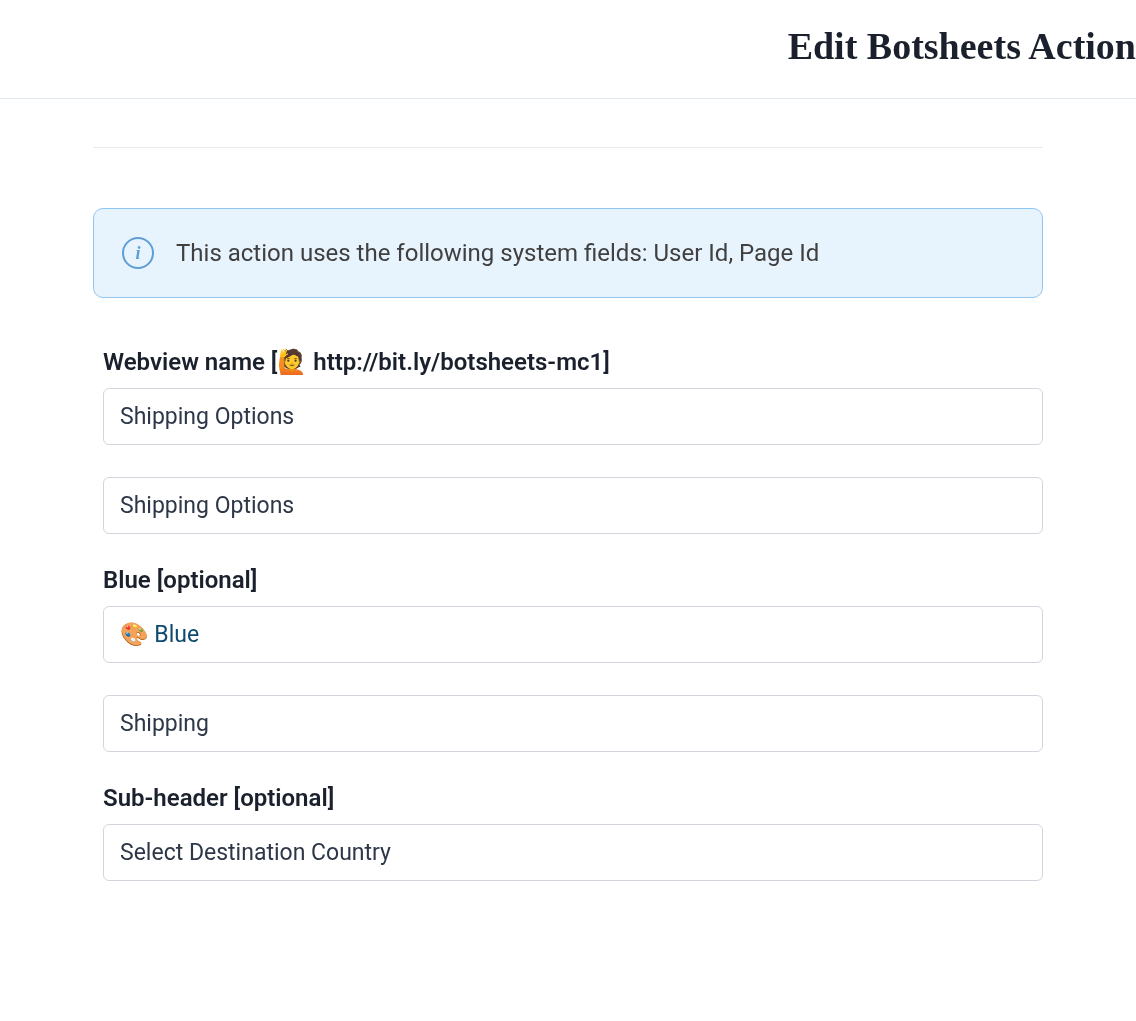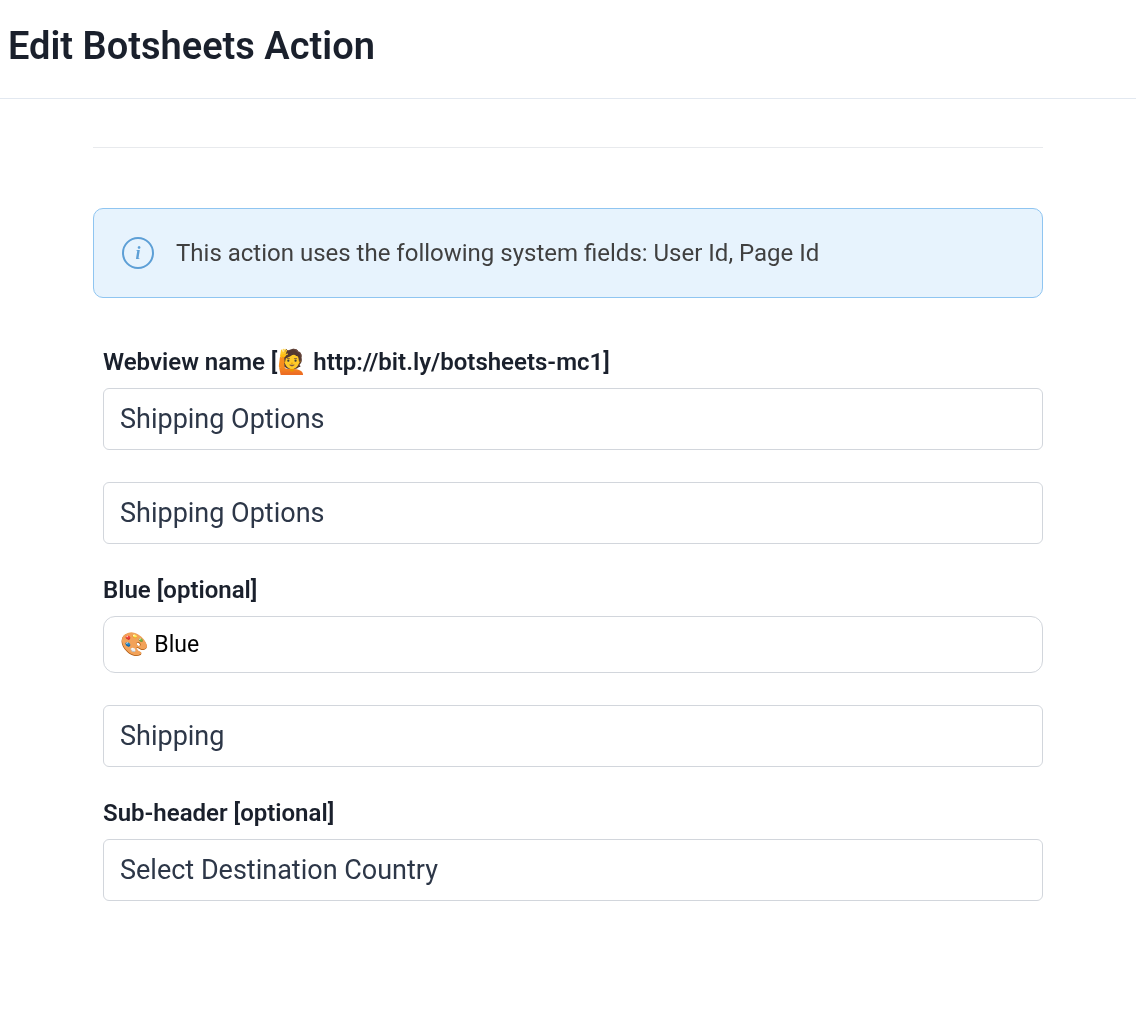--- a/index.html
+++ b/index.html
@@ -6,23 +6,24 @@
       box-sizing: border-box;
       margin: 0;
       padding: 0;
     }
     body {
       font-family: -apple-system, BlinkMacSystemFont, "Segoe UI", Roboto, "Helvetica Neue", Arial, sans-serif;
       background: #ffffff;
       color: #1a202c;
     }
     .page-header {
-      text-align: left;
-      padding: 24px 8px 30px;
+      text-align: right;
+      padding: 24px 0 30px;
       border-bottom: 1px solid #e2e8f0;
+      font-family: Liberation Serif, serif;
     }
     .page-title {
       font-size: 38px;
       font-weight: 600;
       color: #1a202c;
     }
     .content-wrapper {
       max-width: 1040px;
       margin: 0 auto;
       padding: 0 45px;
@@ -74,38 +75,38 @@
       color: #1a202c;
       margin-bottom: 12px;
     }
     .required-star {
       color: #3182ce;
       font-weight: 400;
     }
     .form-input {
       width: 100%;
       padding: 14px 16px;
-      font-size: 27px;
+      font-size: 23px;
       border: 1px solid #d2d6dc;
       border-radius: 6px;
       color: #2d3748;
       background: #ffffff;
       font-family: inherit;
     }
     .select-wrapper {
       position: relative;
       width: 100%;
     }
     .form-select {
       width: 100%;
       padding: 14px 16px;
       font-size: 23px;
       border: 1px solid #d2d6dc;
-      border-radius: 12px;
-      color: #000000;
+      border-radius: 6px;
+      color: #0c4a6e;
       background: #ffffff;
       font-family: inherit;
       appearance: none;
       cursor: pointer;
     }
   </style>
 </head>
 <body>
 
 <div class="page-header">

